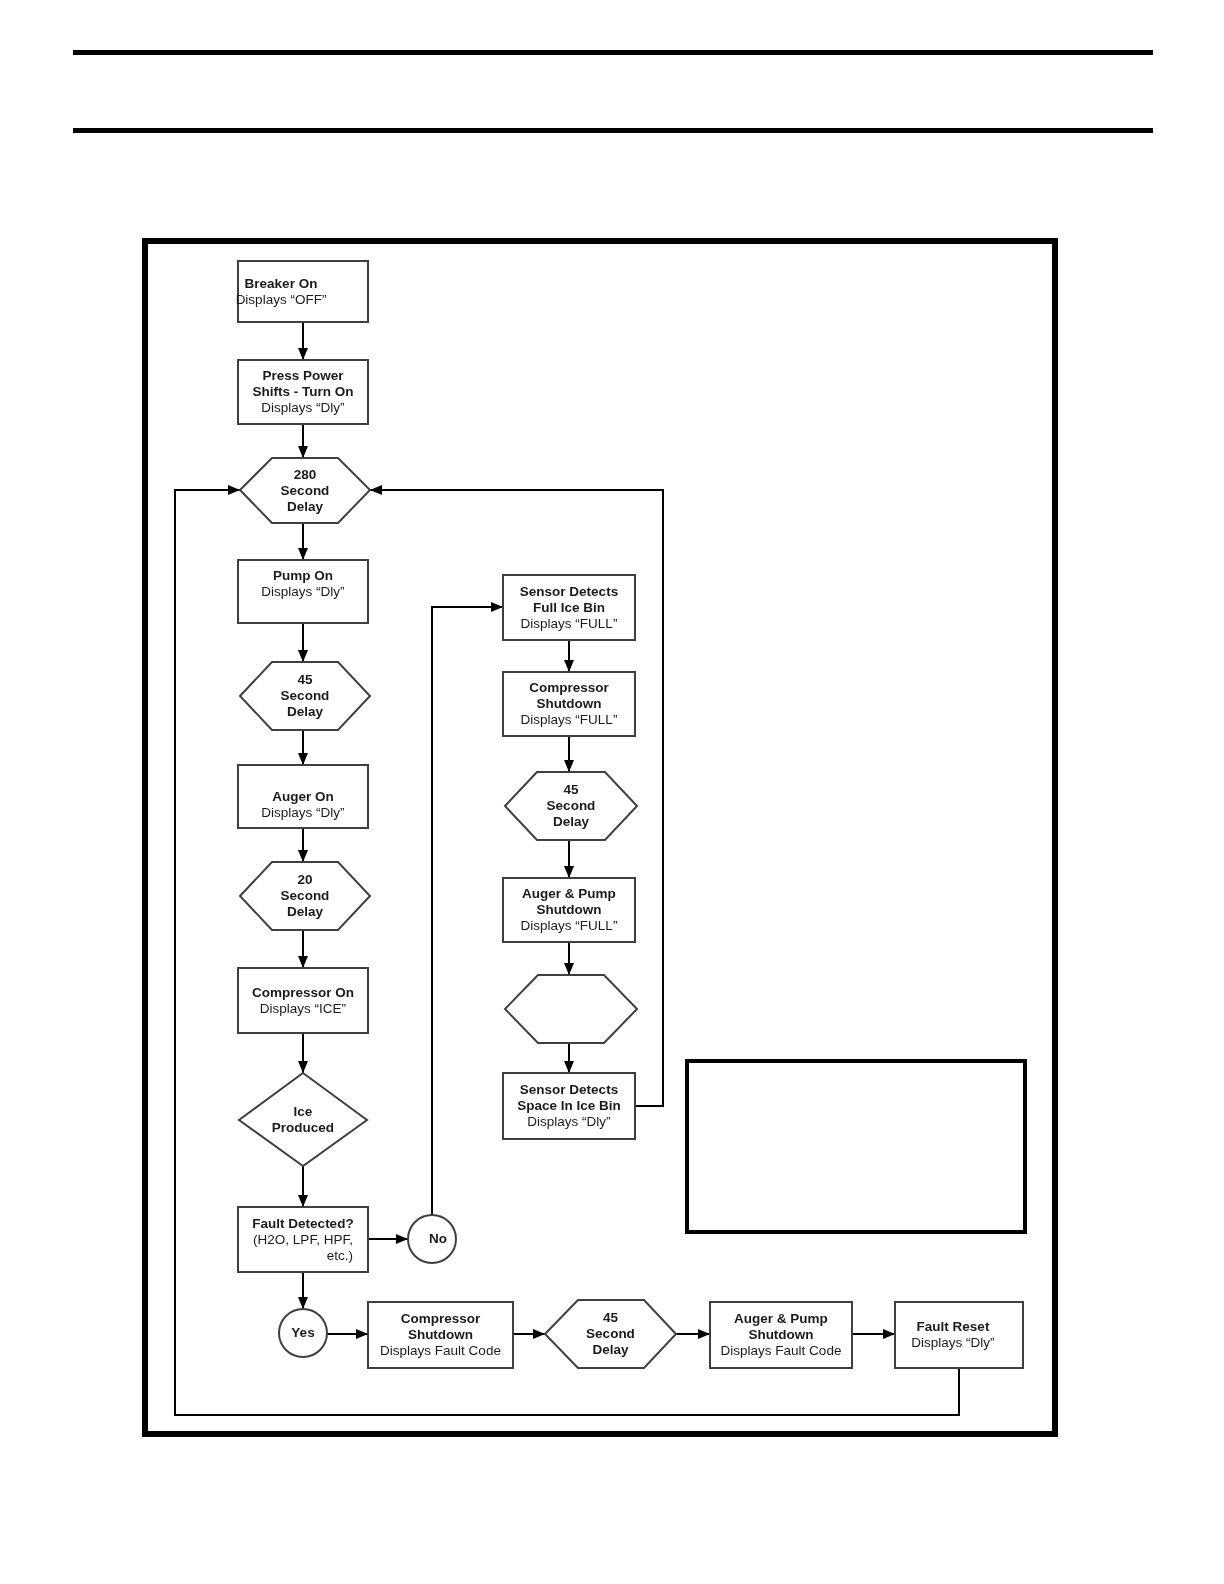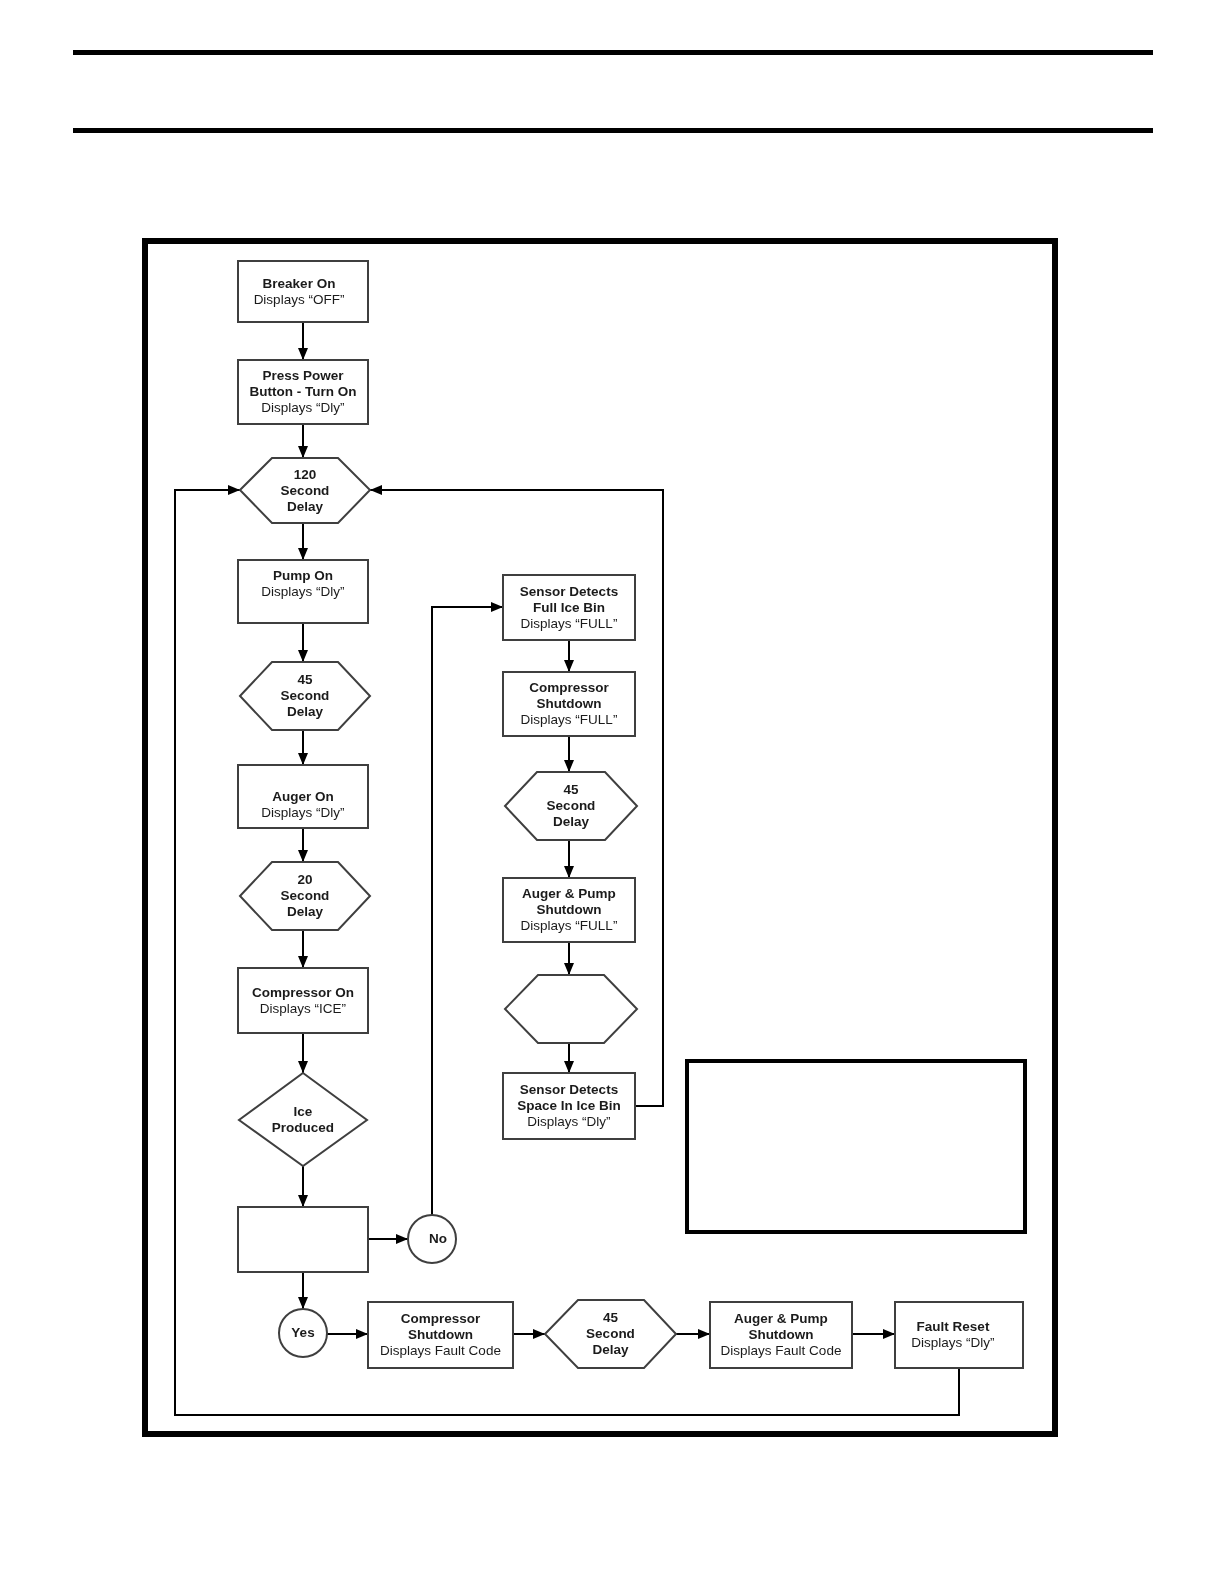--- a/index.html
+++ b/index.html
@@ -87,31 +87,31 @@
     <rect class="shape" x="895" y="1302" width="128" height="66"></rect>
     <rect class="shape" x="503" y="575" width="132" height="65"></rect>
     <rect class="shape" x="503" y="672" width="132" height="64"></rect>
     <polygon class="shape" points="505,806 537,772 605,772 637,806 605,840 537,840"></polygon>
     <rect class="shape" x="503" y="878" width="132" height="64"></rect>
     <polygon class="shape" points="505,1009 538,975 604,975 637,1009 604,1043 538,1043"></polygon>
     <rect class="shape" x="503" y="1073" width="132" height="66"></rect>
     <rect class="notebox" x="687" y="1061" width="338" height="171"></rect>
   </svg>
 
-  <div class="label" style="left:240px;top:261px;width:118px;height:61px">
+  <div class="label" style="left:222px;top:261px;width:118px;height:61px">
     <span class="t">Breaker On</span>
     <span class="s">Displays “OFF”</span>
   </div>
   <div class="label" style="left:238px;top:360px;width:130px;height:64px">
     <span class="t">Press Power
-Button - Turn On</span>
+Shifts - Turn On</span>
     <span class="s">Displays “Dly”</span>
   </div>
   <div class="label" style="left:240px;top:458px;width:130px;height:65px">
-    <span class="t">120
+    <span class="t">280
 Second
 Delay</span>
   </div>
   <div class="label" style="left:238px;top:560px;width:130px;height:48px">
     <span class="t">Pump On</span>
     <span class="s">Displays “Dly”</span>
   </div>
   <div class="label" style="left:240px;top:662px;width:130px;height:68px">
     <span class="t">45
 Second
@@ -126,20 +126,25 @@
 Second
 Delay</span>
   </div>
   <div class="label" style="left:239px;top:1073px;width:128px;height:93px">
     <span class="t">Ice
 Produced</span>
   </div>
   <div class="label" style="left:238px;top:968px;width:130px;height:65px">
     <span class="t">Compressor On</span>
     <span class="s">Displays “ICE”</span>
+  </div>
+  <div class="label" style="left:238px;top:1207px;width:130px;height:65px">
+    <span class="t">Fault Detected?</span>
+    <span class="s">(H2O, LPF, HPF,
+etc.)</span>
   </div>
   <div class="label" style="left:408px;top:1215px;width:60px;height:48px">
     <span class="t">No</span>
   </div>
   <div class="label" style="left:279px;top:1309px;width:48px;height:48px">
     <span class="t">Yes</span>
   </div>
   <div class="label" style="left:368px;top:1302px;width:145px;height:66px">
     <span class="t">Compressor
 Shutdown</span>

